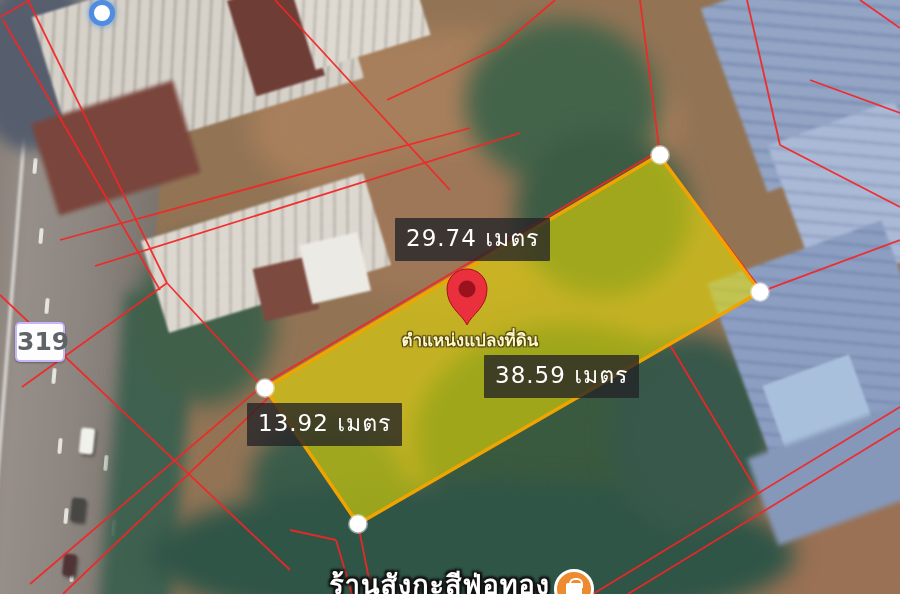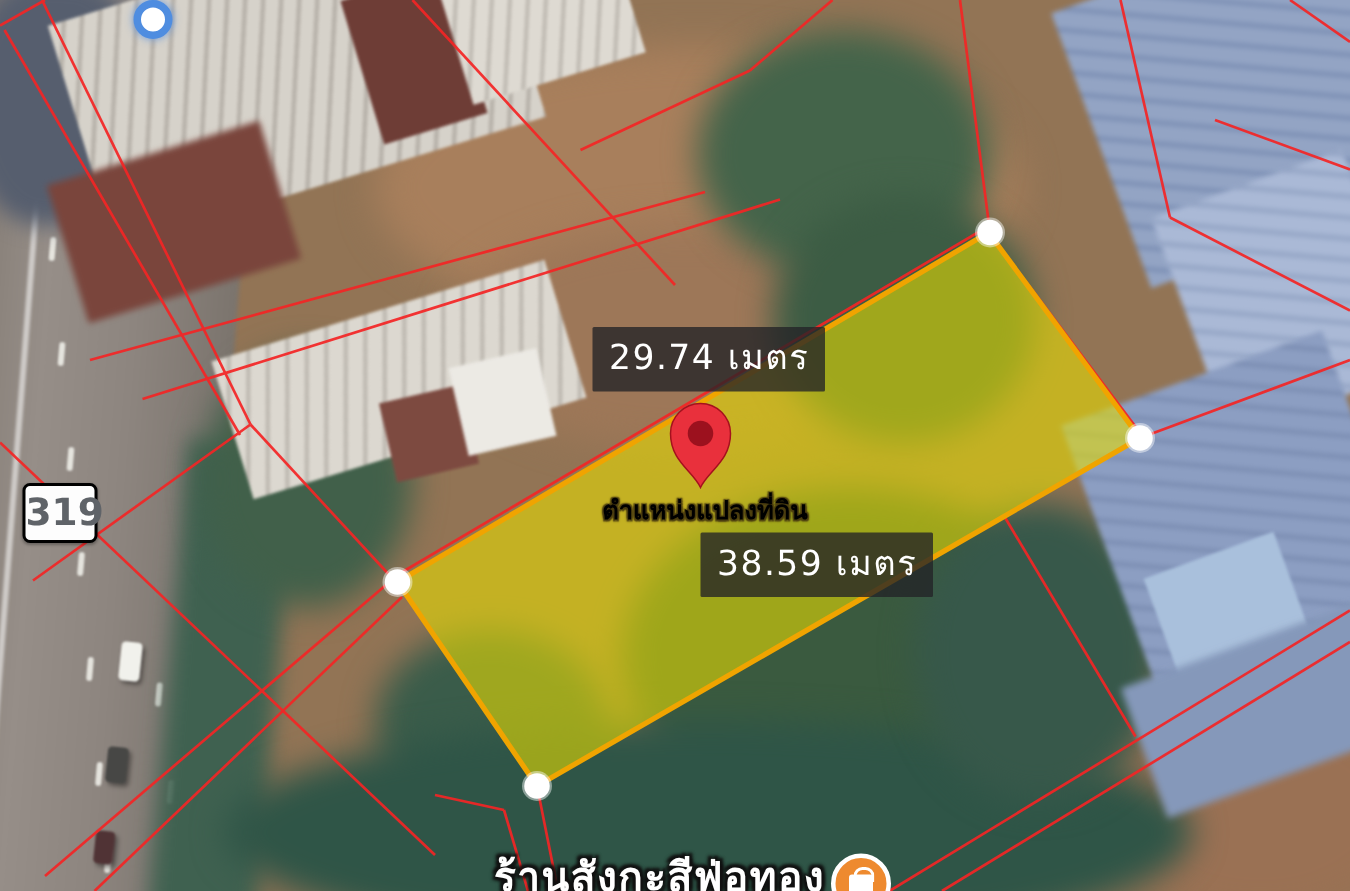--- a/index.html
+++ b/index.html
@@ -19,25 +19,25 @@
   .vehicle{border-radius:3px;filter:blur(.8px);box-shadow:2px 2px 3px rgba(0,0,0,.4);}
   .dirt{filter:blur(12px);border-radius:50%;}
   .veg{filter:blur(11px);border-radius:50%;}
   .roof{filter:blur(1.2px);}
   
   #overlay{position:absolute;left:0;top:0;z-index:5;}
   
   .mlabel{position:absolute;z-index:10;background:var(--label-bg);color:var(--label-text);
         font-size:23px;padding:2px 11px 5px;letter-spacing:1px;border-radius:1px;}
   #route-badge{position:absolute;z-index:10;left:15px;top:322px;width:46px;height:36px;
-        background:#fdfdfd;border:2px solid #000000;border-radius:5px;color:#5f6368;
+        background:#fdfdfd;border:2px solid #c4b5fd;border-radius:5px;color:#5f6368;
         font-weight:bold;font-size:25px;text-align:center;line-height:35px;
         box-shadow:0 1px 2px rgba(0,0,0,.3);}
   #pin-caption{position:absolute;z-index:10;left:340px;top:326px;width:260px;text-align:center;
-        font-size:17px;font-weight:bold;color:#000000;
+        font-size:17px;font-weight:bold;color:#fef9c3;
         text-shadow:1px 1px 1px #4a3c10,-1px 1px 1px #4a3c10,1px -1px 1px #4a3c10,-1px -1px 1px #4a3c10;}
   #place-label{position:absolute;z-index:10;left:318px;top:563px;width:232px;text-align:right;
         font-size:27px;font-weight:bold;color:#fff;letter-spacing:1px;
         text-shadow:2px 2px 2px #111,-2px 2px 2px #111,2px -2px 2px #111,-2px -2px 2px #111,0 0 4px #000;}
   #store-icon{position:absolute;z-index:10;left:554px;top:569px;width:40px;height:40px;
         border-radius:50%;background:var(--poi-orange);border:3px solid #fff;box-sizing:border-box;}
   #store-icon .bag{position:absolute;left:9px;top:11px;width:16px;height:13px;background:#fff;
         border-radius:2px;}
   #store-icon .handle{position:absolute;left:12px;top:6px;width:10px;height:8px;border:2.5px solid #fff;
         border-bottom:none;border-radius:6px 6px 0 0;}
@@ -141,21 +141,22 @@
       <circle cx="358" cy="524" r="8.5" fill="#ffffff"></circle>
     </g>
 
     <g transform="translate(467,325)">
       <path d="M0,0 C-5,-11 -20,-17.5 -20,-36 A20,20 0 1 1 20,-36 C20,-17.5 5,-11 0,0 Z" style="fill:var(--pin-red)" stroke="#a5111d" stroke-width="1"></path>
       <circle cx="0" cy="-36" r="8.5" style="fill:var(--pin-core)"></circle>
     </g>
   </svg>
 
   <div class="mlabel" style="left:395px;top:218px">29.74 เมตร</div>
-  <div class="mlabel" style="left:467px;top:355px">38.59 เมตร</div>
+  <div class="mlabel" style="left:484px;top:355px">38.59 เมตร</div>
+  <div class="mlabel" style="left:247px;top:403px">13.92 เมตร</div>
 
   <div id="route-badge">319</div>
 
   <div id="pin-caption">ตำแหน่งแปลงที่ดิน</div>
 
   <div id="place-label">ร้านสังกะสีฟ่อทอง</div>
   <div id="store-icon">
     <div class="handle"></div>
     <div class="bag"></div>
   </div>

